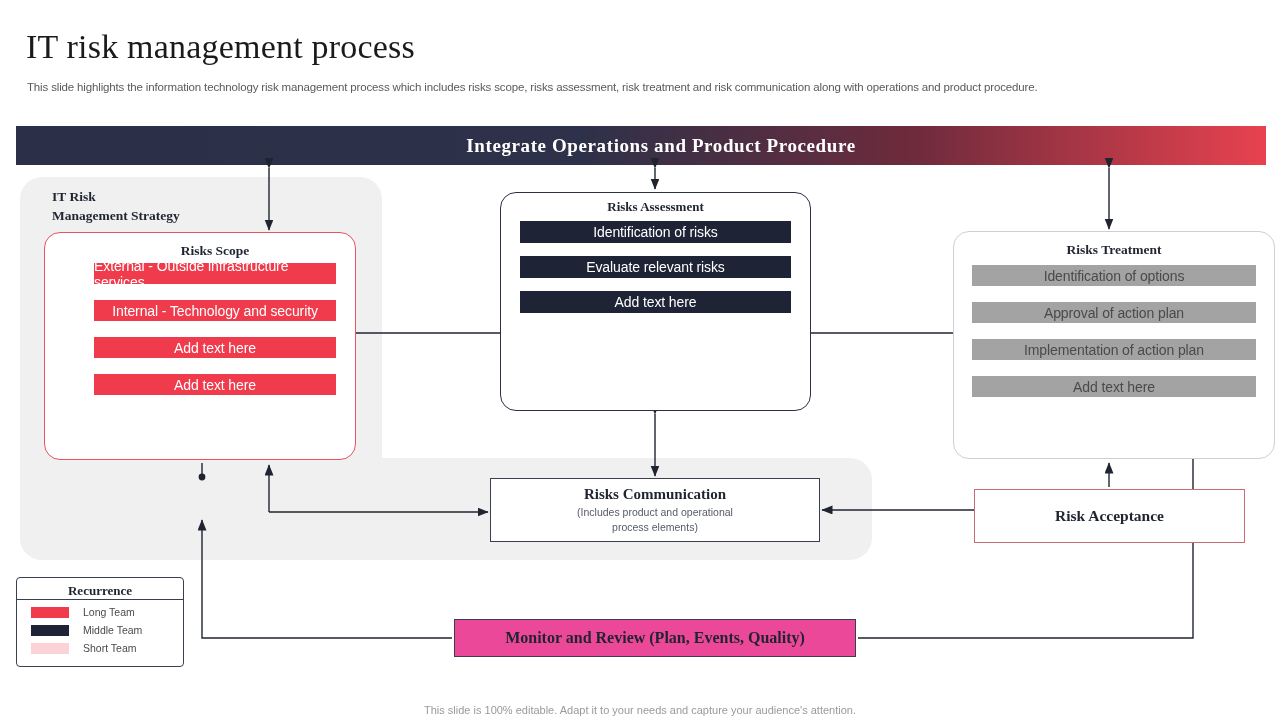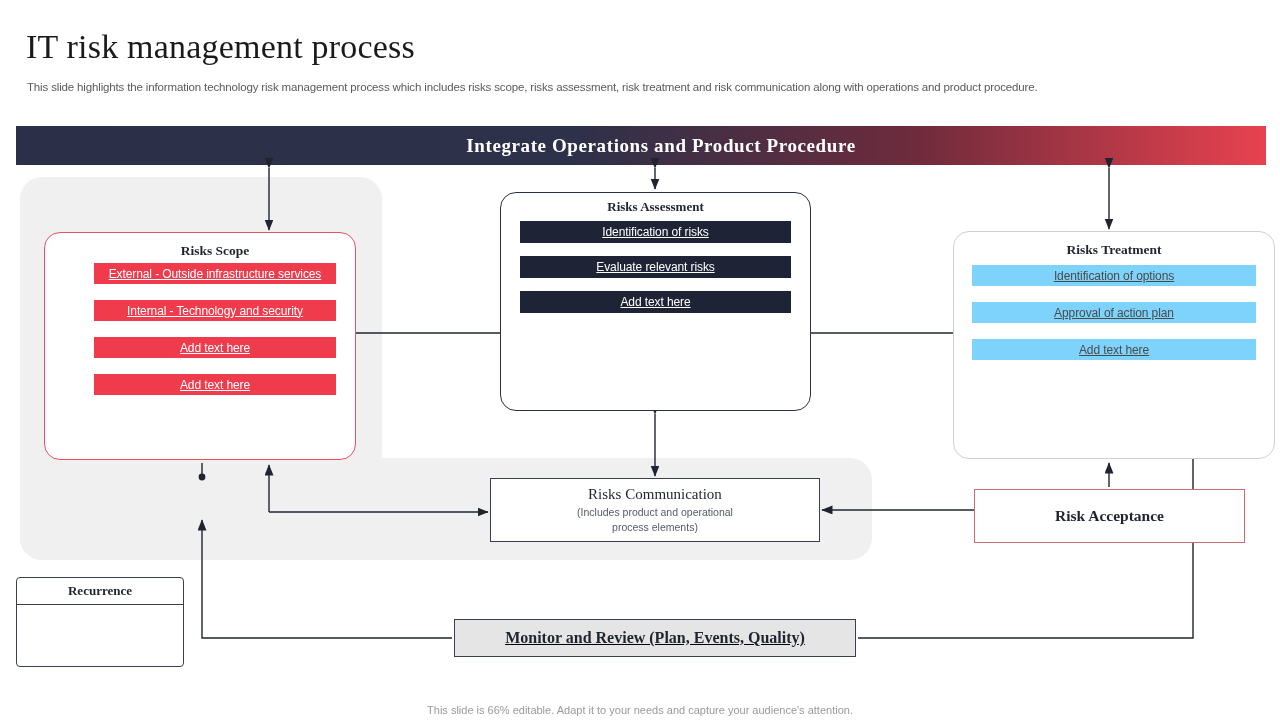--- a/index.html
+++ b/index.html
@@ -68,70 +68,70 @@
   .card-title {
     text-align:center; font-family:"Liberation Serif", serif;
     font-weight:bold; font-size:13.5px; color:#1f2430;
     margin-top:10px;
   }
   .card-title.assessment { font-size:13px; margin-top:6px; }
 
   .rows { margin-top:4px; padding:0 19px; }
   .row {
     height:21px; display:flex; align-items:center; justify-content:center;
-    font-size:12px; margin-bottom:16px; letter-spacing:-0.1px;text-decoration:underline;
+    font-size:14px; margin-bottom:16px; letter-spacing:-0.1px;
   }
   .row.red   { background:#ef3b4c; color:#ffffff; }
   .row.navy  { background:#1e2436; color:#ffffff; }
-  .row.pink  { background:#7dd3fc; color:#4a4a4a; }
+  .row.pink  { background:#a3a3a3; color:#4a4a4a; }
   .rows.assessment { padding:0 19px; margin-top:6px; }
   .rows.assessment .row { margin-bottom:13px; height:22px; }
   .rows.treatment { padding:0 18px; margin-top:7px; }
   .rows.treatment .row { margin-bottom:16px; height:21px; }
 
   
   .box-communication {
     position:absolute; left:490px; top:478px; width:330px; height:64px;
     background:#ffffff; border:1.2px solid #3a3f4f;
     display:flex; flex-direction:column; align-items:center; justify-content:center;
   }
   .box-communication .t1 {
-    font-family:"Liberation Serif", serif; font-weight:normal;
+    font-family:"Liberation Serif", serif; font-weight:bold;
     font-size:15px; color:#1f2430;
   }
   .box-communication .t2 {
     font-size:10.5px; color:#555b66; text-align:center; line-height:15px; margin-top:2px;
   }
   .box-acceptance {
     position:absolute; left:974px; top:489px; width:271px; height:54px;
     background:#ffffff; border:1.2px solid #c96b73;
     display:flex; align-items:center; justify-content:center;
   }
   .box-acceptance span {
     font-family:"Liberation Serif", serif; font-weight:bold;
     font-size:15.5px; color:#1f2430;
   }
   .box-monitor {
     position:absolute; left:454px; top:619px; width:402px; height:38px;
-    background:#e5e5e5; border:1.2px solid #3a3f4f;
-    display:flex; align-items:center; justify-content:center;text-decoration:underline;
+    background:#ec4899; border:1.2px solid #3a3f4f;
+    display:flex; align-items:center; justify-content:center;
   }
   .box-monitor span {
     font-family:"Liberation Serif", serif; font-weight:bold;
     font-size:16px; color:#1f2430;
   }
 
   
   .legend {
     position:absolute; left:16px; top:577px; width:168px; height:90px;
     background:#ffffff; border:1.1px solid #3a3f4f; border-radius:4px;
   }
   .legend-title {
     text-align:center; font-family:"Liberation Serif", serif; font-weight:bold;
-    font-size:13px; color:#1f2430; padding-top:5px; padding-bottom:5px;
+    font-size:13px; color:#1f2430; padding-top:5px; 
     border-bottom:1.1px solid #3a3f4f;
   }
   .legend-items { padding:6px 0 0 14px; }
   .legend-item { display:flex; align-items:center; margin-bottom:6px; }
   .legend-swatch { width:38px; height:11px; margin-right:14px; }
   .legend-label { font-size:10.5px; color:#4a4a4a; }
 
   
   .footer {
     position:absolute; left:0; top:704px; width:1280px; text-align:center;
@@ -215,39 +215,58 @@
       <div class="row navy">Evaluate relevant risks</div>
       <div class="row navy">Add text here</div>
     </div>
   </div>
 
   <div class="card card-treatment">
     <div class="card-title">Risks Treatment</div>
     <div class="rows treatment">
       <div class="row pink">Identification of options</div>
       <div class="row pink">Approval  of action plan</div>
+      <div class="row pink">Implementation of action plan</div>
       <div class="row pink">Add text here</div>
     </div>
   </div>
 
+  <div class="strategy-caption">
+    <div>IT Risk</div>
+    <div>Management Strategy</div>
+  </div>
 
   <div class="box-communication">
     <div class="t1">Risks Communication</div>
     <div class="t2">
       <span>(Includes product  and  operational</span><br>
       <span>process elements)</span>
     </div>
   </div>
 
   <div class="box-acceptance">
     <span>Risk Acceptance</span>
   </div>
 
   <div class="box-monitor">
     <span>Monitor and Review (Plan, Events, Quality)</span>
   </div>
 
   <div class="legend">
     <div class="legend-title">Recurrence</div>
-  </div>
-
-  <div class="footer">This slide is 66% editable. Adapt it to your needs and capture your audience's attention.</div>
+    <div class="legend-items">
+      <div class="legend-item">
+        <span class="legend-swatch" style="background:#ef3b4c"></span>
+        <span class="legend-label">Long Team</span>
+      </div>
+      <div class="legend-item">
+        <span class="legend-swatch" style="background:#1e2436"></span>
+        <span class="legend-label">Middle Team</span>
+      </div>
+      <div class="legend-item">
+        <span class="legend-swatch" style="background:#fbd3d6"></span>
+        <span class="legend-label">Short Team</span>
+      </div>
+    </div>
+  </div>
+
+  <div class="footer">This slide is 100% editable. Adapt it to your needs and capture your audience's attention.</div>
 </div>
 
 </body></html>

